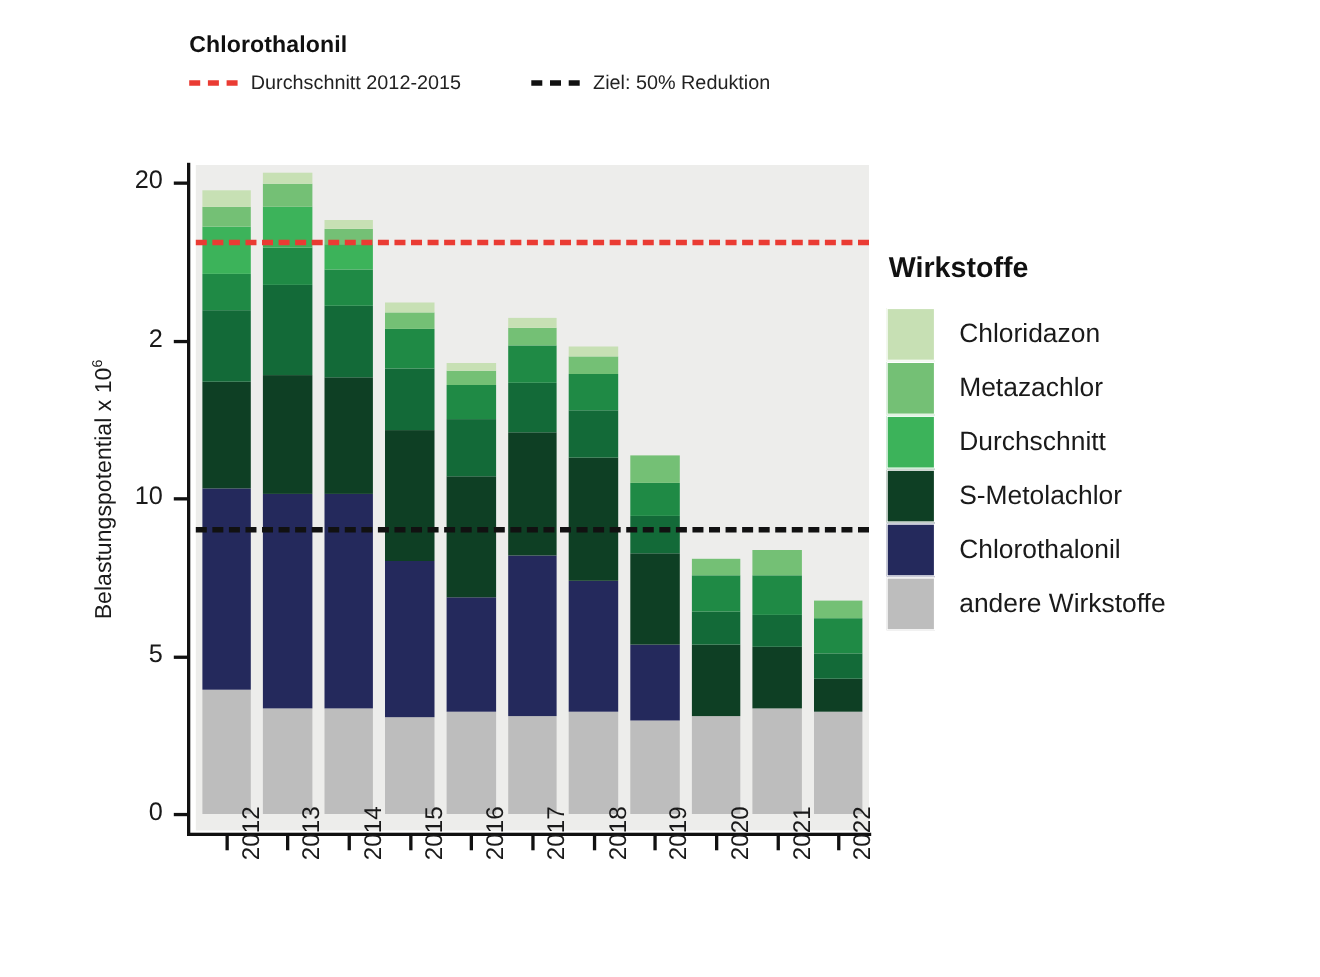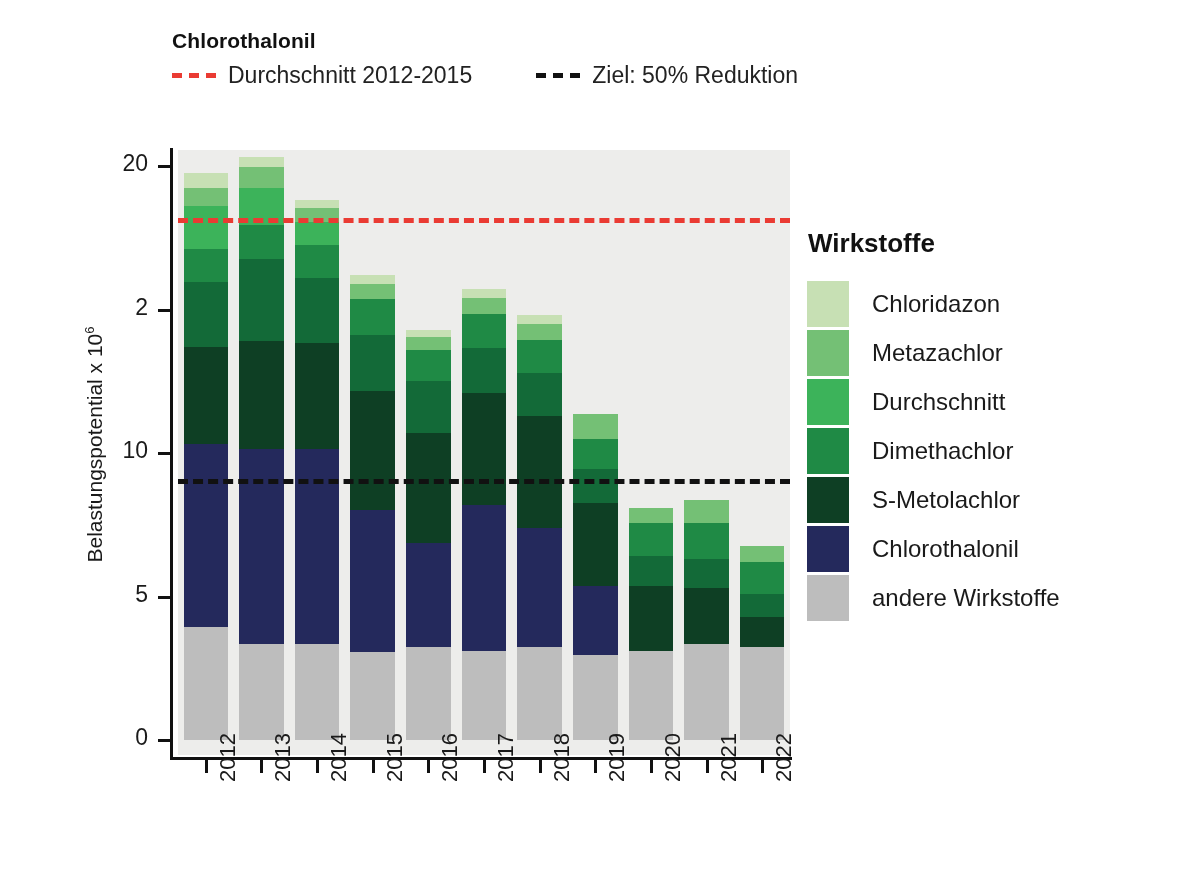--- a/index.html
+++ b/index.html
@@ -15,21 +15,21 @@
   #figure{position:absolute;left:0;top:0;width:1200px;height:888px;}
 
   
   #reflegend{position:absolute;left:172px;top:28px;width:780px;}
   #reflegend .reftitle{
     font-size:21px;font-weight:bold;letter-spacing:.1px;
     color:#111;line-height:26px;
   }
   #reflegend .refrow{
     margin-top:8px;display:flex;align-items:flex-start;
-    font-size:23px;line-height:26px;color:#222;
+    font-size:18px;line-height:26px;color:#222;
   }
   .refitem{display:flex;align-items:center;}
   .refitem .swatch{
     width:44px;height:0;border-top:5px dashed #ea3b33;
     margin-right:12px;flex:none;
   }
   .refitem.black .swatch{border-top-color:#111;}
   .refgap{width:64px;flex:none;}
 
   
@@ -271,24 +271,20 @@
         </div>
         <div class="lrow">
           <span class="lswatch" style="background: rgb(116, 192, 117);"></span>
           <span class="llabel">Metazachlor</span>
         </div>
         <div class="lrow">
           <span class="lswatch" style="background: rgb(60, 179, 90);"></span>
           <span class="llabel">Durchschnitt</span>
         </div>
         <div class="lrow">
-          <span class="lswatch" style="background: rgb(31, 138, 69);"></span>
-          <span class="llabel">Dimethachlor</span>
-        </div>
-        <div class="lrow">
           <span class="lswatch" style="background: rgb(14, 63, 36);"></span>
           <span class="llabel">S-Metolachlor</span>
         </div>
         <div class="lrow">
           <span class="lswatch" style="background: rgb(36, 41, 92);"></span>
           <span class="llabel">Chlorothalonil</span>
         </div>
         <div class="lrow">
           <span class="lswatch" style="background: rgb(189, 189, 189);"></span>
           <span class="llabel">andere Wirkstoffe</span>

